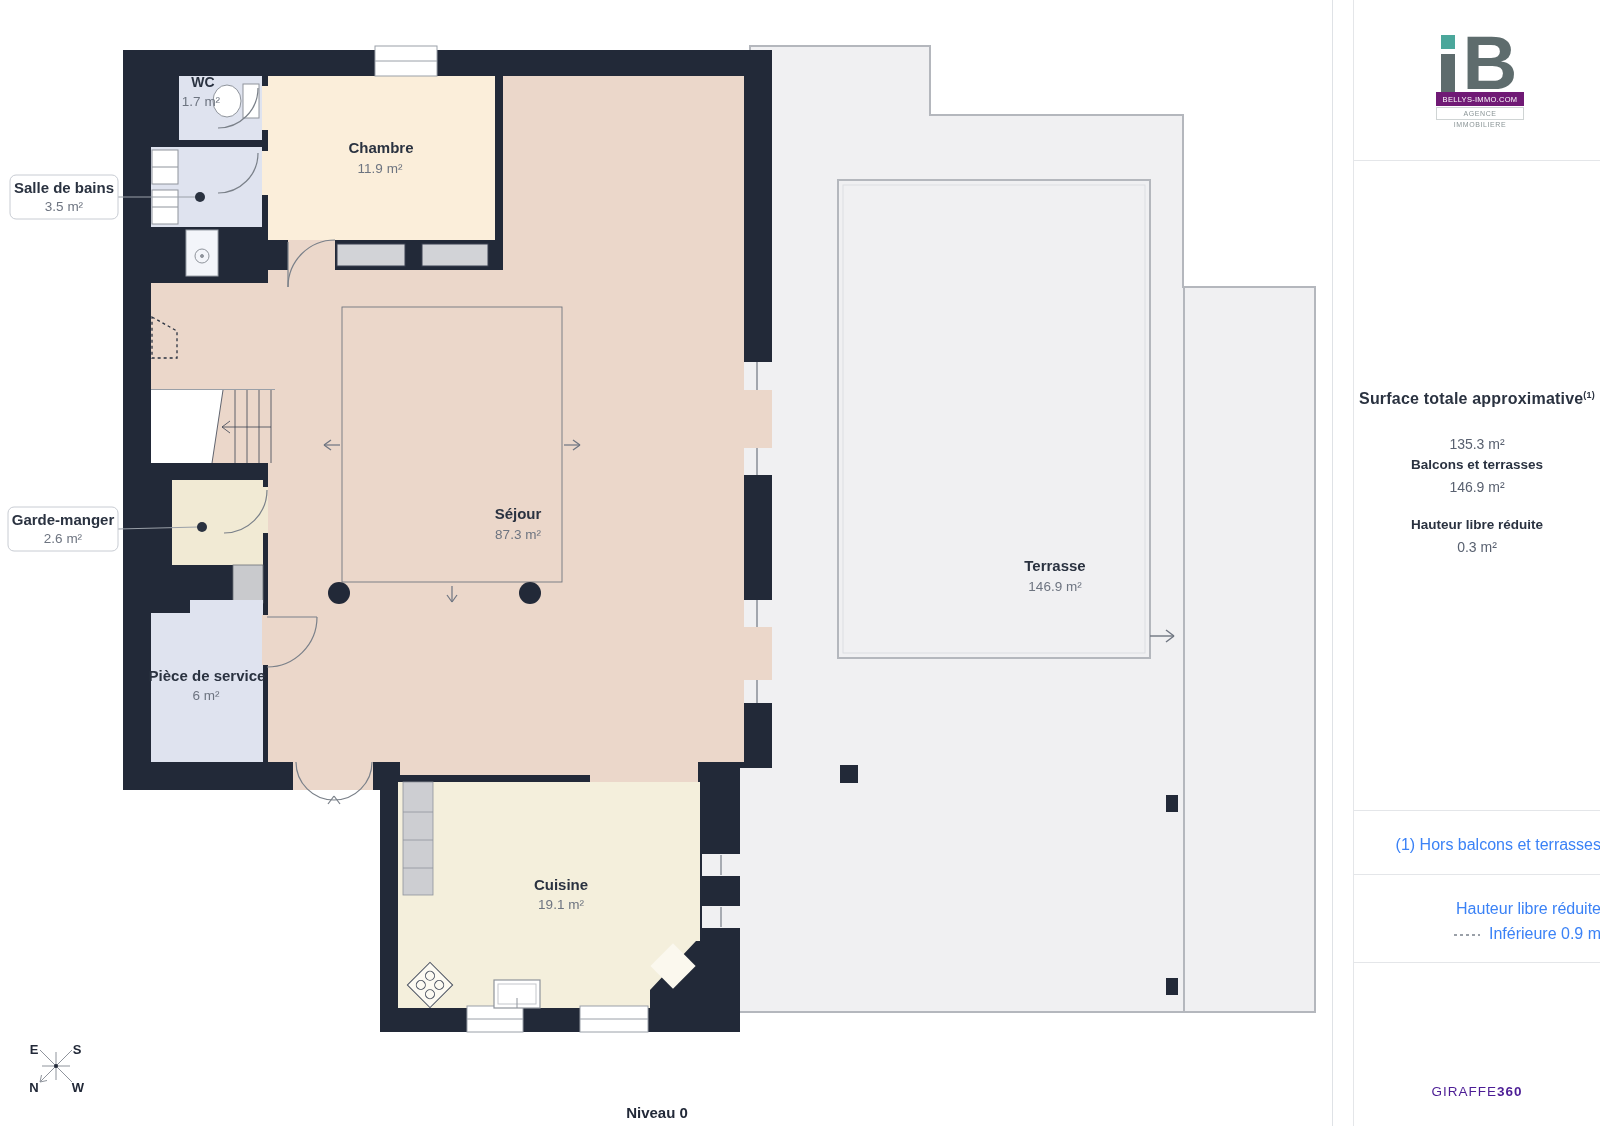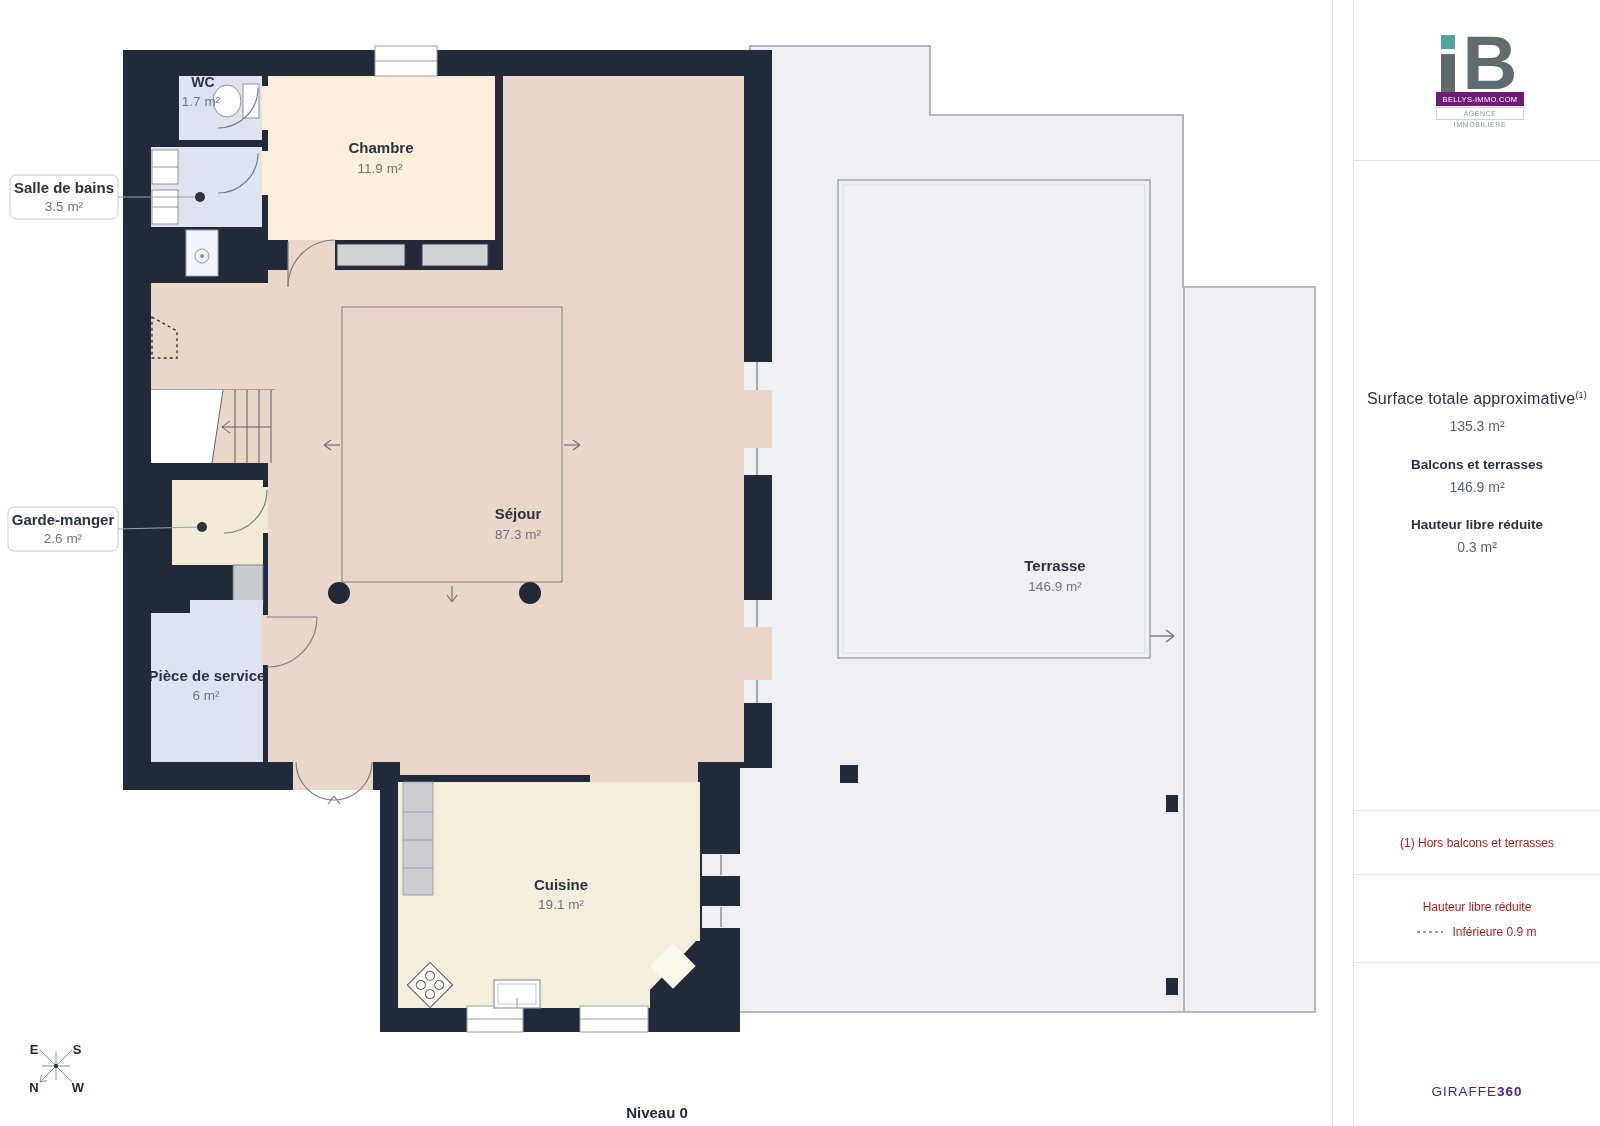--- a/index.html
+++ b/index.html
@@ -6,25 +6,25 @@
     font-family:"Liberation Sans",sans-serif;overflow:hidden;}
   #stage{position:relative;width:1600px;height:1126px;background:#fff;}
   #plan-svg{position:absolute;left:0;top:0;}
   
   #sidebar{position:absolute;left:1332px;top:0;width:268px;height:1126px;
     border-left:1px solid #dfe2e6;}
   #sidebar .card{position:absolute;left:20px;top:0;width:247px;height:1126px;
     border-left:1px solid #e4e6e9;}
   .divider{position:absolute;left:20px;width:248px;height:0;border-top:1px solid #e4e6e9;}
   .sb-text{position:absolute;left:20px;width:248px;text-align:center;color:#2a3240;}
-  .s-title{font-size:16px;font-weight:normal;letter-spacing:.2px;text-align:center;}
+  .s-title{font-size:16px;font-weight:bold;letter-spacing:.2px;text-align:center;}
   .s-title sup{font-size:9px;}
   .s-value{font-size:14px;color:#596170;}
   .s-label{font-size:13.5px;font-weight:bold;}
-  .s-note{font-size:12px;color:#b91c1c;}
+  .s-note{font-size:16px;color:#3b82f6;text-align:right;}
   .s-para{left:34px !important;width:220px !important;font-size:12.5px;line-height:21px;color:#4d5564;}
   .brand{font-size:13.5px;color:#4c1d95;letter-spacing:1px;}
   .brand b{font-weight:bold;}
   .dash-sample{display:inline-block;width:26px;height:2px;margin-right:9px;vertical-align:3px;
     background-image:repeating-linear-gradient(to right,#9aa0a8 0 3px,transparent 3px 6px);}
   
   #logo{position:absolute;left:103px;top:30px;width:88px;height:94px;background:#fff;}
   #logo .teal{position:absolute;left:5px;top:5px;width:14px;height:14px;background:#4ba79b;}
   #logo .stem{position:absolute;left:5px;top:24px;width:14px;height:38px;background:#5e6c6d;}
   #logo .bee{position:absolute;left:20px;top:-14px;width:68px;height:78px;overflow:hidden;
@@ -267,21 +267,21 @@
       <span class="bee">B</span>
       <span class="band">BELLYS-IMMO.COM</span>
       <span class="sub">AGENCE IMMOBILIERE</span>
     </div>
 
     <div class="divider" style="top:160px"></div>
 
     <div class="sb-text s-title" style="top:390px">
       <span>Surface totale approximative</span><sup>(1)</sup>
     </div>
-    <div class="sb-text s-value" style="top:418px">135.3 m²</div>
+    <div class="sb-text s-value" style="top:436px">135.3 m²</div>
     <div class="sb-text s-label" style="top:457px">Balcons et terrasses</div>
     <div class="sb-text s-value" style="top:479px">146.9 m²</div>
     <div class="sb-text s-label" style="top:517px">Hauteur libre réduite</div>
     <div class="sb-text s-value" style="top:539px">0.3 m²</div>
 
     <div class="divider" style="top:810px"></div>
     <div class="sb-text s-note" style="top:836px">(1) Hors balcons et terrasses</div>
 
     <div class="divider" style="top:874px"></div>
     <div class="sb-text s-note" style="top:900px">Hauteur libre réduite</div>

